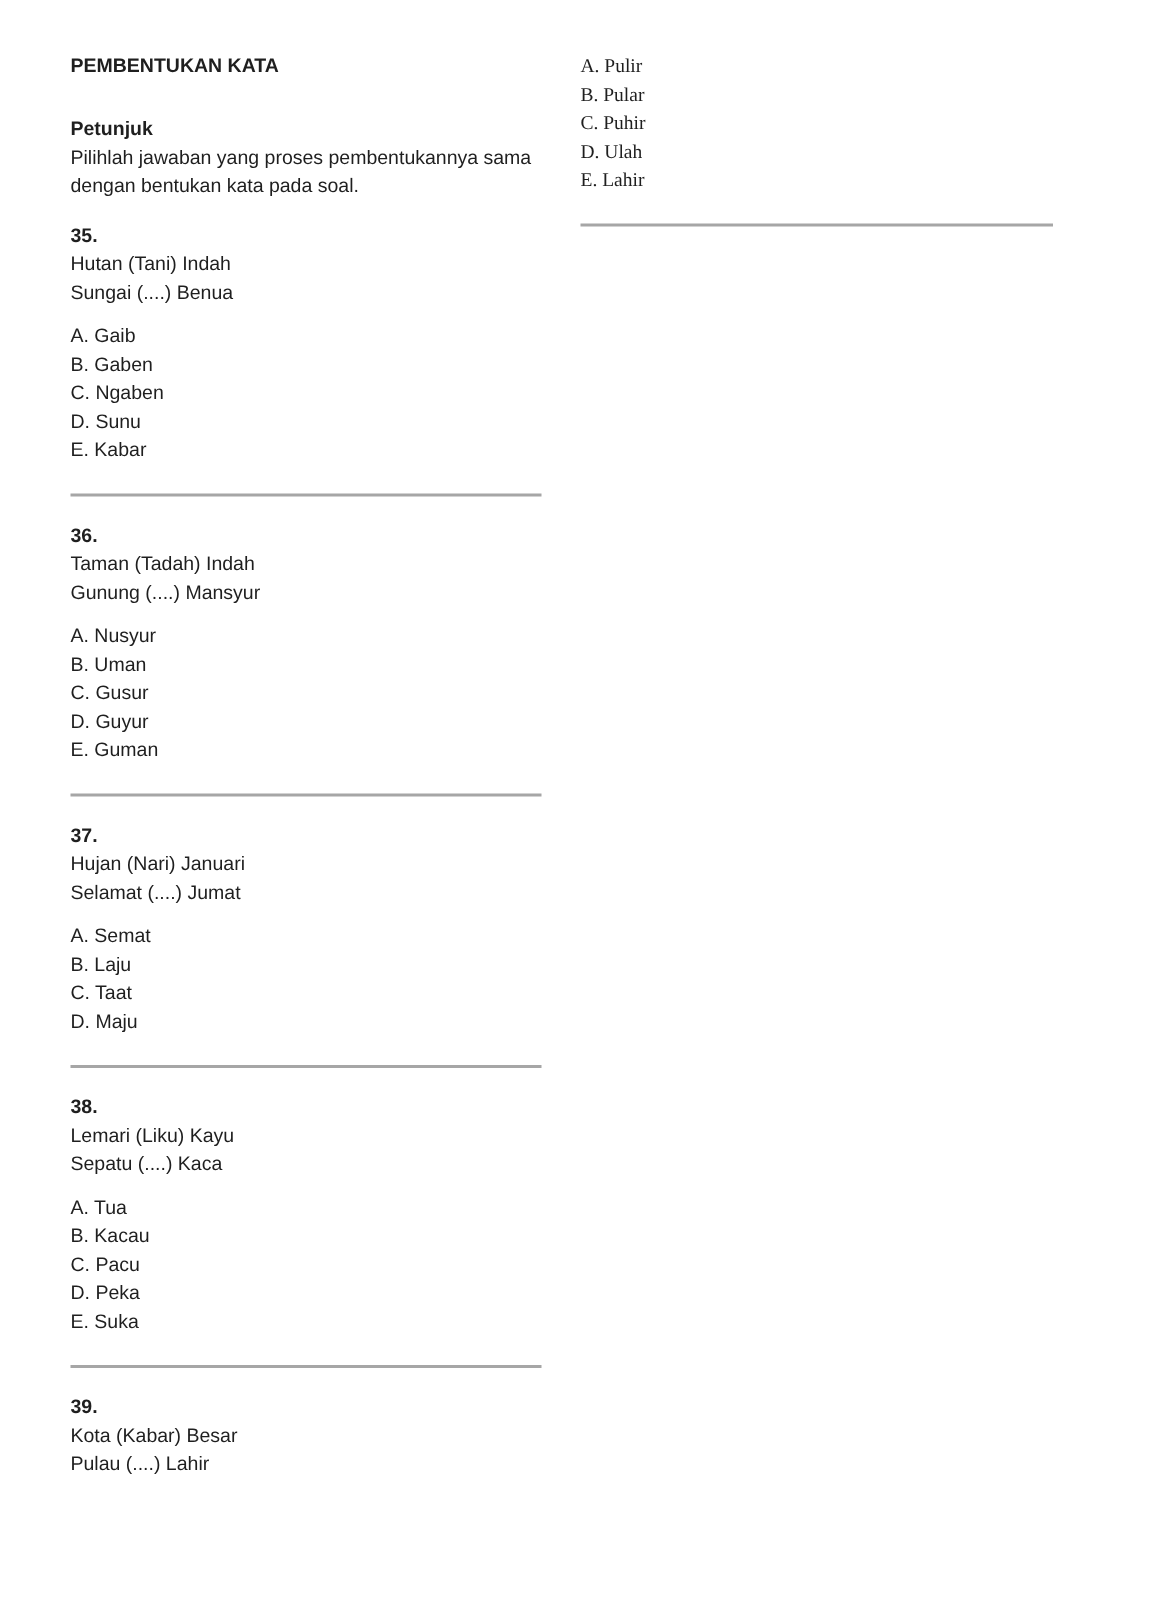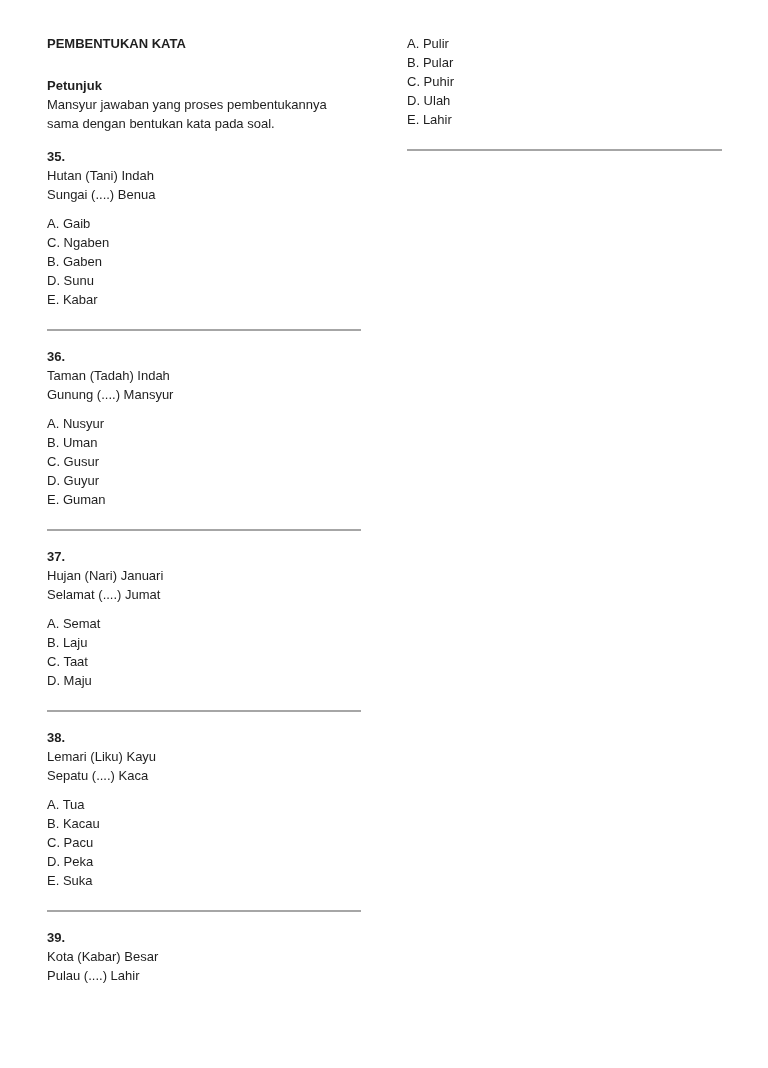--- a/index.html
+++ b/index.html
@@ -17,21 +17,21 @@
     color: #1f1f1f;
     overflow: hidden;
   }
   .page {
     display: flex;
     padding: 34px 0 0 47px;
     width: 768px;
     height: 1068px;
   }
   .col-left  { width: 314px; flex: 0 0 314px; }
-  .col-right { width: 315px; flex: 0 0 315px; margin-left: 46px; }
+  .col-right { width: 315px; flex: 0 0 315px; margin-left: 26px; font-family: Liberation Serif, serif; }
 
   .doc-title {
     font-weight: bold;
     margin: 0 0 9px 0;
   }
   .instructions-heading {
     font-weight: bold;
     margin-top: 23px;
   }
   .instructions-body {
@@ -56,30 +56,30 @@
 </head>
 <body>
 
 <div class="page">
 
   <div class="col-left">
 
     <div class="doc-title">PEMBENTUKAN KATA</div>
 
     <div class="instructions-heading">Petunjuk</div>
-    <div class="instructions-body">Mansyur jawaban yang proses pembentukannya sama dengan bentukan kata pada soal.</div>
+    <div class="instructions-body">Pilihlah jawaban yang proses pembentukannya sama dengan bentukan kata pada soal.</div>
 
     <div class="question">
       <div class="q-number">35.</div>
       <div class="stem-line">Hutan (Tani) Indah</div>
       <div class="stem-line">Sungai (....) Benua</div>
       <div class="options">
         <div class="option-line">A. Gaib</div>
+        <div class="option-line">B. Gaben</div>
         <div class="option-line">C. Ngaben</div>
-        <div class="option-line">B. Gaben</div>
         <div class="option-line">D. Sunu</div>
         <div class="option-line">E. Kabar</div>
       </div>
     </div>
     <hr class="divider">
 
     <div class="question">
       <div class="q-number">36.</div>
       <div class="stem-line">Taman (Tadah) Indah</div>
       <div class="stem-line">Gunung (....) Mansyur</div>

